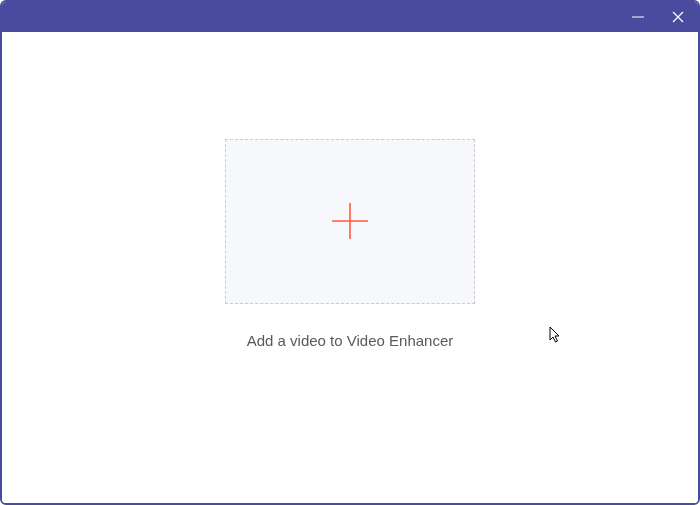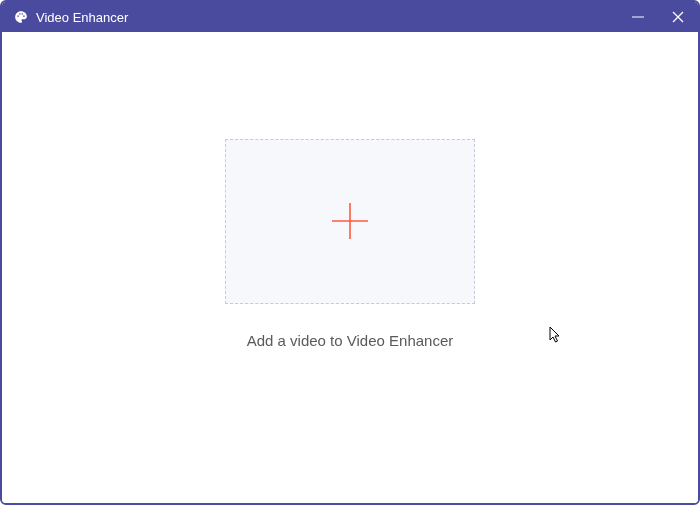--- a/index.html
+++ b/index.html
@@ -97,32 +97,20 @@
       left: 549px;
       top: 326px;
       pointer-events: none;
     }
   </style>
 </head>
 <body>
 
 <div class="window">
   <div class="title-bar">
-    <div class="title-left">
-      <span class="app-icon">
-        <svg width="14" height="14" viewBox="0 0 24 24" fill="none">
-          <path d="M12 2C6.48 2 2 6.48 2 12s4.48 10 10 10c1 0 1.8-.8 1.8-1.8 0-.5-.2-.9-.5-1.2-.3-.3-.5-.8-.5-1.2 0-1 .8-1.8 1.8-1.8H17c2.8 0 5-2.2 5-5C22 6 17.5 2 12 2z" fill="#fff"></path>
-          <circle cx="7" cy="10.5" r="1.3" fill="#4a4a9e"></circle>
-          <circle cx="10" cy="7" r="1.3" fill="#4a4a9e"></circle>
-          <circle cx="14" cy="7" r="1.3" fill="#4a4a9e"></circle>
-          <circle cx="17" cy="10.5" r="1.3" fill="#4a4a9e"></circle>
-        </svg>
-      </span>
-      <span class="app-title">Video Enhancer</span>
-    </div>
     <div class="title-right">
       <span class="window-control">
         <svg width="14" height="14" viewBox="0 0 14 14">
           <line x1="1" y1="7" x2="13" y2="7" stroke="#fff" stroke-width="1.2"></line>
         </svg>
       </span>
       <span class="window-control">
         <svg width="14" height="14" viewBox="0 0 14 14">
           <line x1="2" y1="2" x2="12" y2="12" stroke="#fff" stroke-width="1.2"></line>
           <line x1="12" y1="2" x2="2" y2="12" stroke="#fff" stroke-width="1.2"></line>

